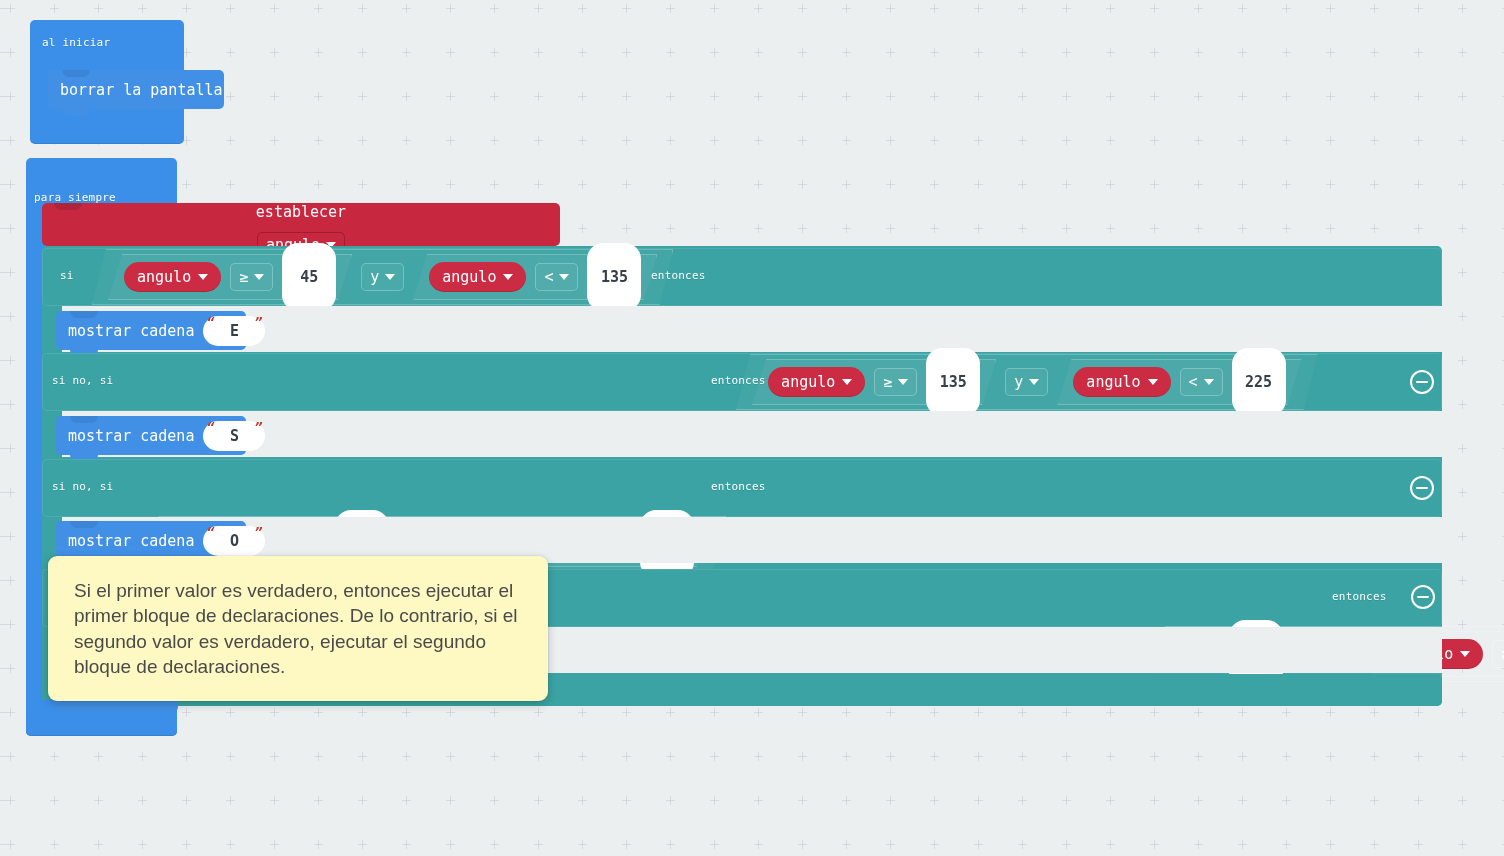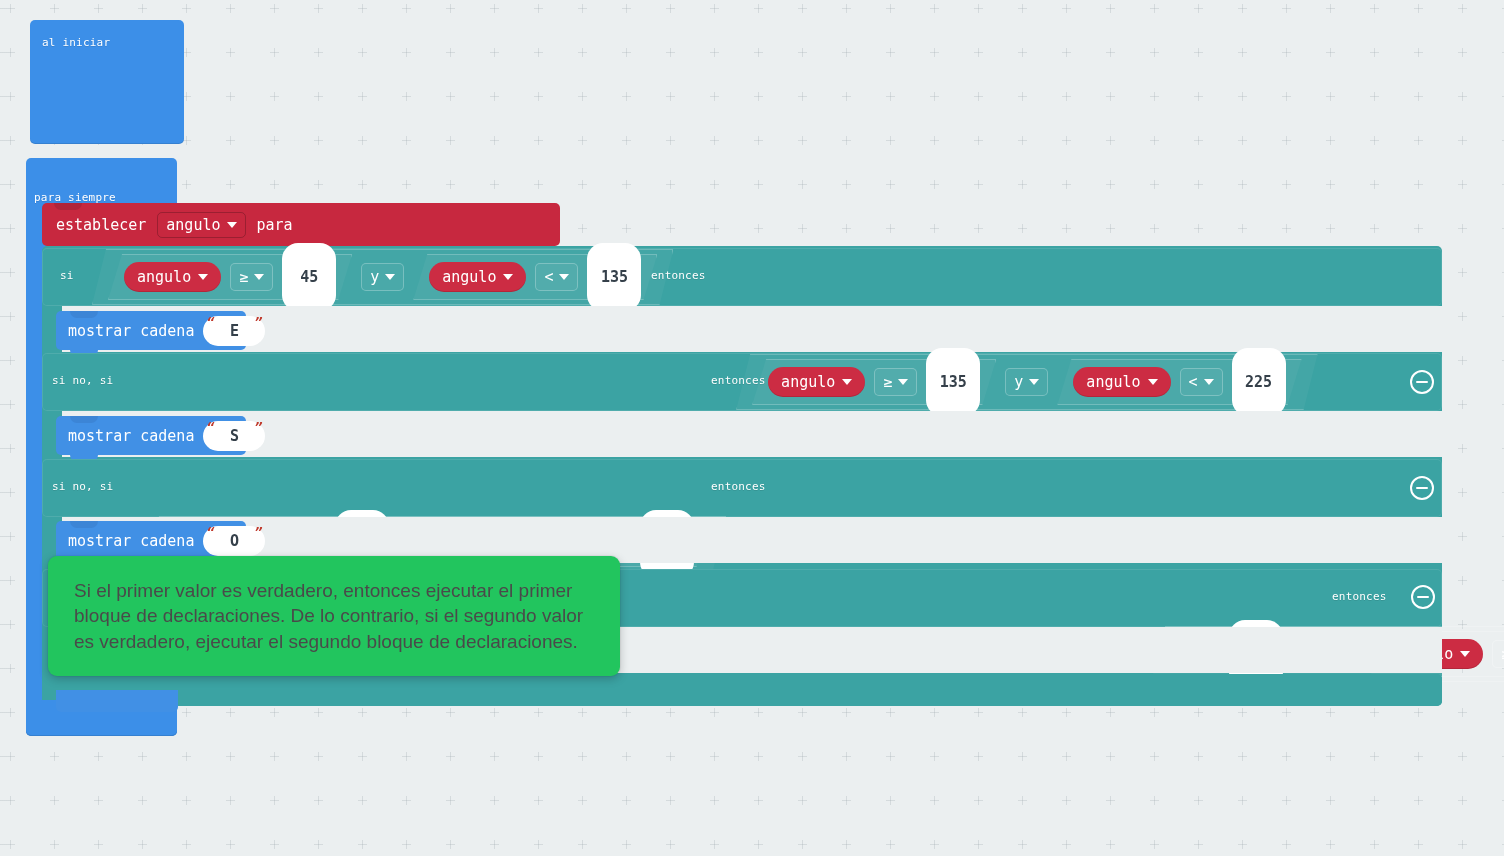--- a/index.html
+++ b/index.html
@@ -127,48 +127,53 @@
     position:absolute;width:24px;height:24px;border-radius:50%;
     border:2px solid #fff;box-sizing:border-box;
   }
   .minus::after{
     content:"";position:absolute;left:4px;right:4px;top:50%;
     height:2px;margin-top:-1px;background:#fff;border-radius:1px;
   }
 
   
   #tooltip{
-    position:absolute;left:48px;top:556px;width:572px;
-    background:#22c55e;border-radius:9px;
+    position:absolute;left:48px;top:556px;width:500px;
+    background:#fef9c3;border-radius:9px;
     box-shadow:0 3px 10px rgba(0,0,0,.22), 0 0 0 1px rgba(0,0,0,.04);
     padding:22px 26px 22px 26px;box-sizing:border-box;
   }
   #tooltip p{
     margin:0;color:#4a4a4a;font-size:19px;line-height:1.33;
     font-family:"Liberation Sans", sans-serif;
   }
 </style>
 </head>
 <body>
 
 <div id="canvas"></div>
 
 <div class="layer">
 
   
   <div class="blk evt" style="left:30px;top:20px;width:154px;height:124px;"></div>
   <div class="lbl" style="left:42px;top:36px;">al iniciar</div>
   
+  <div class="stmt blue" style="left:48px;top:70px;width:176px;height:39px;">
+    <div class="notch-top" style="background:#3c85d6;left:14px;"></div>
+    <span>borrar la pantalla</span>
+    <div class="notch-bot" style="background:#4190e5;left:14px;"></div>
+  </div>
 
   
   <div class="blk evt" style="left:26px;top:158px;width:151px;height:578px;"></div>
   <div class="lbl" style="left:34px;top:171px;margin-top:20px;">para siempre</div>
 
   
-  <div class="stmt red" style="left:42px;top:203px;width:518px;height:43px;padding:16px 14px;gap:11px;">
+  <div class="stmt red" style="left:42px;top:203px;width:518px;height:43px;padding:0 14px;gap:11px;flex-direction:column;">
     <div class="notch-top" style="background:#b0243a;left:12px;"></div>
     <span>establecer</span>
     <span class="field">
       <span>angulo</span>
       <i class="caret"></i>
     </span>
     <span>para</span>
     <div class="notch-bot" style="background:#c7283f;left:12px;"></div>
   </div>
 

